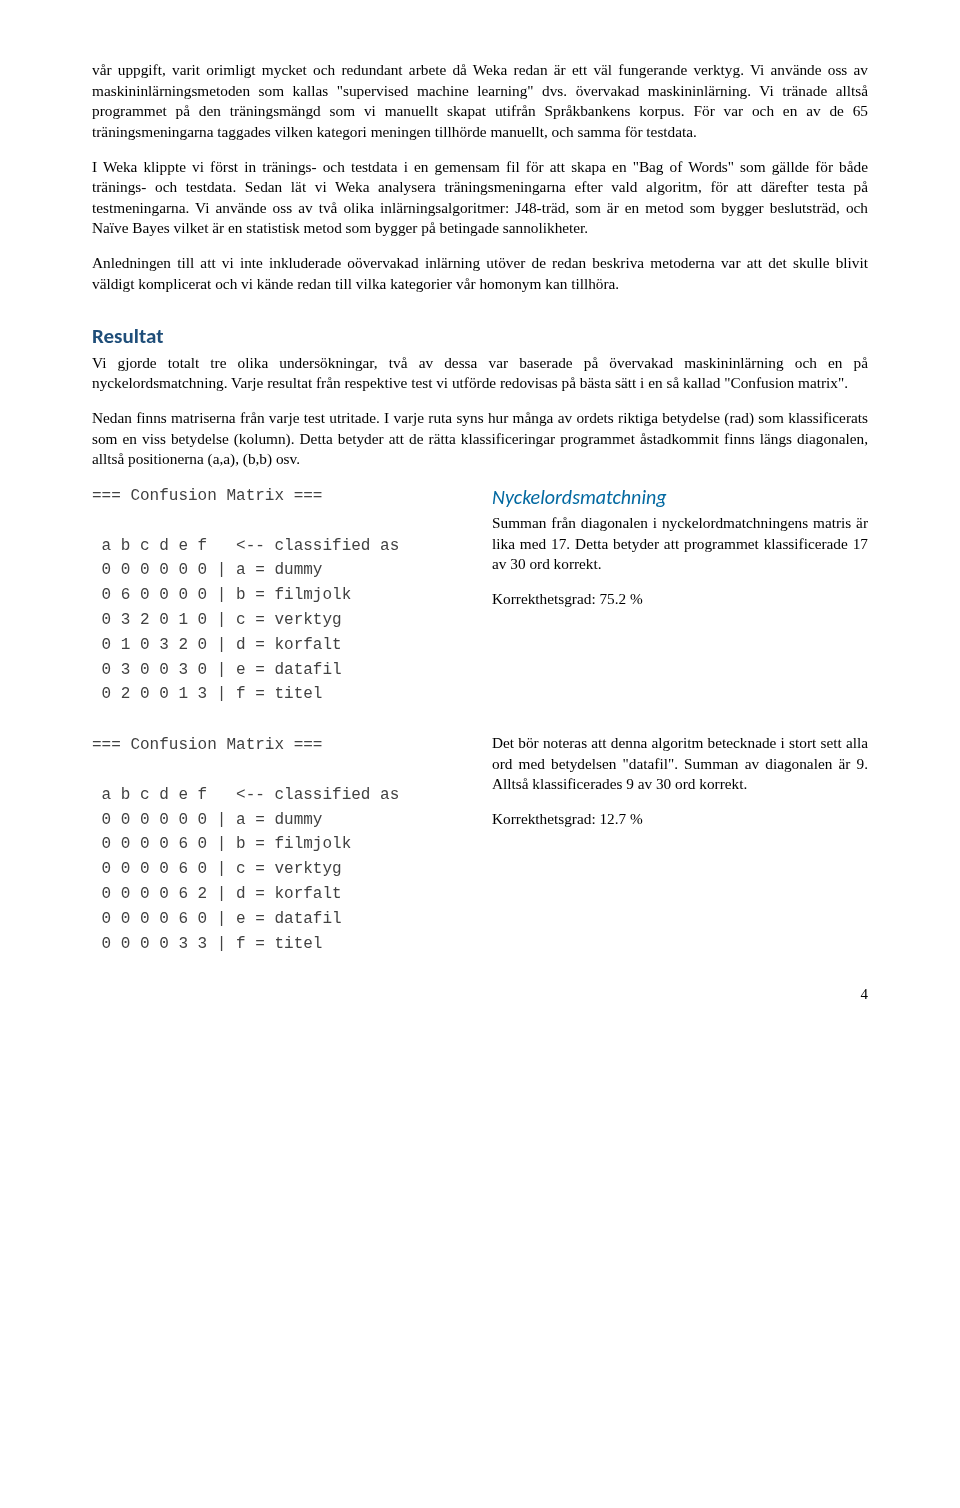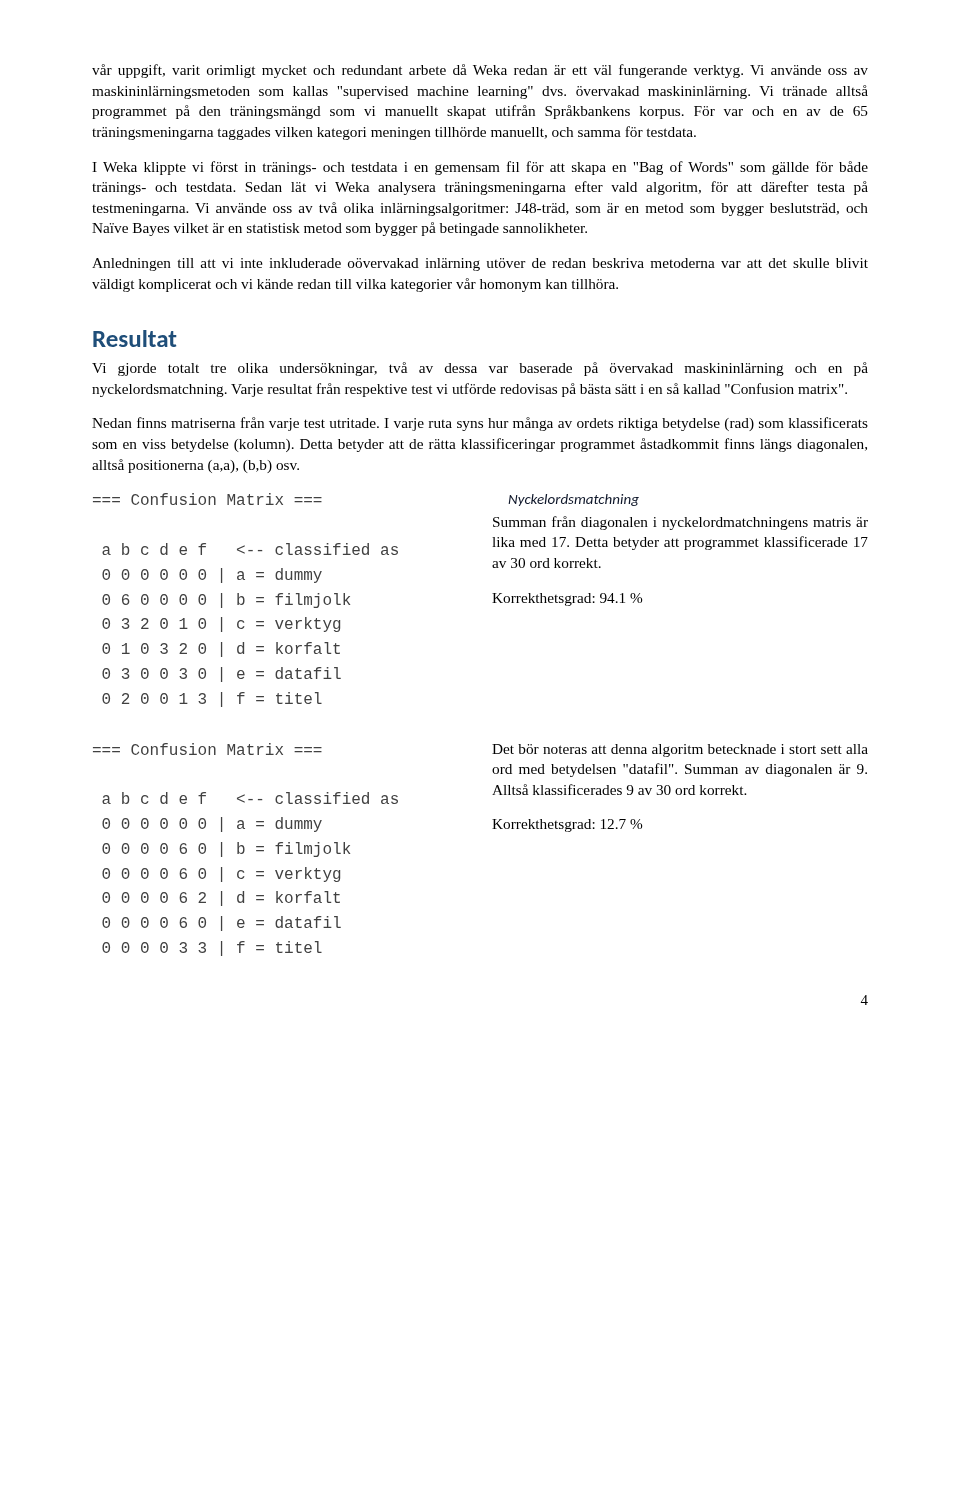--- a/index.html
+++ b/index.html
@@ -13,32 +13,32 @@
     width: 960px;
     box-sizing: border-box;
     text-align: justify;
   }
   p {
     margin: 0 0 14px 0;
   }
   h2.section-title {
     font-family: Calibri, "Segoe UI", Arial, sans-serif;
     color: #1f4e79;
-    font-size: 25px;
+    font-size: 21px;
     font-weight: bold;
     margin: 28px 0 2px 0;
     text-align: left;
   }
   h3.subheading {
     font-family: Calibri, "Segoe UI", Arial, sans-serif;
-    color: #0f172a;
-    font-size: 15px;
+    color: #0369a1;
+    font-size: 20px;
     font-style: italic;
     font-weight: normal;
-    margin: 0 0 2px 16px;
+    margin: 0 0 2px 0;
     text-align: left;
   }
   .two-col {
     display: flex;
     gap: 40px;
     margin-top: 14px;
   }
   .left-col {
     flex: 0 0 360px;
   }
@@ -79,21 +79,21 @@
 <span> 0 0 0 0 0 0 | a = dummy</span>
 <span> 0 6 0 0 0 0 | b = filmjolk</span>
 <span> 0 3 2 0 1 0 | c = verktyg</span>
 <span> 0 1 0 3 2 0 | d = korfalt</span>
 <span> 0 3 0 0 3 0 | e = datafil</span>
 <span> 0 2 0 0 1 3 | f = titel</span></div>
   </div>
   <div class="right-col">
     <h3 class="subheading">Nyckelordsmatchning</h3>
     <p>Summan från diagonalen i nyckelord­matchningens matris är lika med 17. Detta betyder att programmet klassificerade 17 av 30 ord korrekt.</p>
-    <p>Korrekthetsgrad: 94.1 %</p>
+    <p>Korrekthetsgrad: 75.2 %</p>
   </div>
 </div>
 
 <div class="two-col" style="margin-top:26px;">
   <div class="left-col">
     <div class="matrix"><span>=== Confusion Matrix ===</span>
 
 <span> a b c d e f   &lt;-- classified as</span>
 <span> 0 0 0 0 0 0 | a = dummy</span>
 <span> 0 0 0 0 6 0 | b = filmjolk</span>

